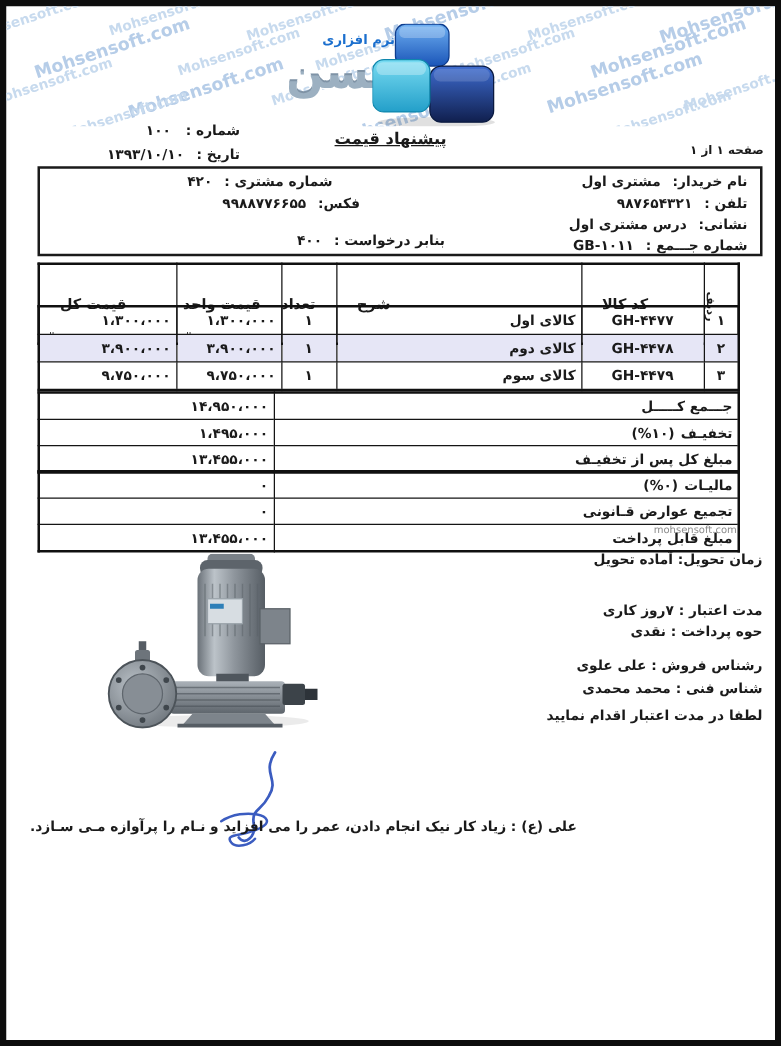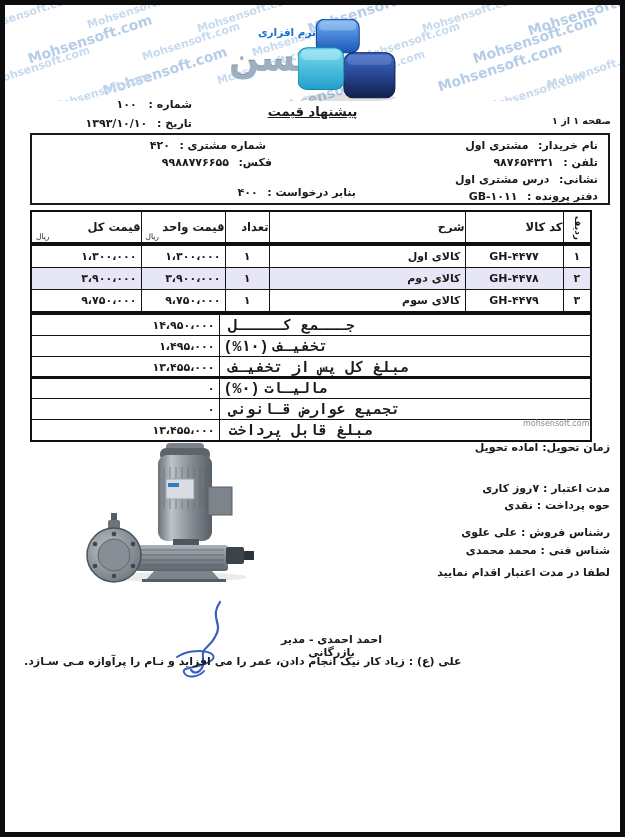--- a/index.html
+++ b/index.html
@@ -27,30 +27,30 @@
   .dateline{left:55px; top:112px; width:113px; font-size:11px; font-weight:bold;}
   
   .custbox{left:25px; top:128px; width:580px; height:72px; border:2px solid #1a1a1a; box-sizing:border-box;}
   .cline{position:absolute; font-size:11px; white-space:nowrap;text-align:right;}
   .cline .lab{font-weight:bold;}
   .cline .val{font-weight:bold; margin-right:6px;}
   
   table{border-collapse:collapse; table-layout:fixed; direction:rtl;}
   .tbl{position:absolute; left:25px; width:560px; border:2px solid #101010;}
   .tbl td,.tbl th{border:1px solid #141414; font-size:11px; overflow:hidden; white-space:nowrap; padding:0 4px;}
-  .headtbl th{height:30px; font-weight:bold; font-size:11.5px; position:relative; text-align:right; padding:0;margin-left:41px;}
+  .headtbl th{height:30px; font-weight:bold; font-size:11.5px; position:relative; text-align:left; padding:16px;margin-left:41px;}
   .sub{position:absolute; left:4px; bottom:1px; font-size:7.5px; font-weight:normal; color:#222;}
   .vert{display:inline-block; transform:rotate(90deg); font-size:9px; font-weight:bold;}
   .bodytbl td{height:21px; font-weight:bold;}
   .hl td{background:#e6e6f6;}
   .c-center{text-align:center;}
   .c-right{text-align:right;}
   .num{text-align:right; padding-left:2px;}
   .sumtbl td{height:20px;}
-  .sumtbl .slab{text-align:left; font-weight:bold; font-size:15px;font-family:Liberation Mono, monospace;}
+  .sumtbl .slab{text-align:right; font-weight:bold; font-size:11px;}
   .sumtbl .sval{text-align:right; font-weight:bold;}
   .note{margin-right:5px; font-weight:bold;}
   .wm-corner{left:518px; top:414px; font-size:8px; color:#8b8b8b;}
   
   .dline{position:absolute; right:10px; font-size:11px; font-weight:bold; white-space:nowrap;}
   .signer{left:235px; top:628px; width:145px; text-align:center; font-size:11px; font-weight:bold;}
   .quote{left:0; top:650px; width:615px; text-align:left; font-size:11px; font-weight:bold;}
 </style>
 </head>
 <body>
@@ -124,28 +124,28 @@
     </div>
     <div class="cline rtl" style="right:10px;top:21px">
       <span class="lab">تلفن :</span>
       <span class="val">۹۸۷۶۵۴۳۲۱</span>
     </div>
     <div class="cline rtl" style="right:10px;top:38px">
       <span class="lab">نشانی:</span>
       <span class="val">درس مشتری اول</span>
     </div>
     <div class="cline rtl" style="right:10px;top:55px">
-      <span class="lab">دفتر پرونده :</span>
+      <span class="lab">شماره جـــمع :</span>
       <span class="val ltr">GB-۱۰۱۱</span>
     </div>
     <div class="cline rtl" style="left:85px;top:4px;width:130px;text-align:right">
       <span class="lab">شماره مشتری :</span>
       <span class="val">۴۲۰</span>
     </div>
-    <div class="cline rtl" style="left:69px;top:21px;width:152px;text-align:right">
+    <div class="cline rtl" style="left:85px;top:21px;width:152px;text-align:right">
       <span class="lab">فکس:</span>
       <span class="val">۹۹۸۸۷۷۶۶۵۵</span>
     </div>
     <div class="cline rtl" style="left:160px;top:51px;width:145px;text-align:right">
       <span class="lab">بنابر درخواست :</span>
       <span class="val">۴۰۰</span>
     </div>
   </div>
 
   <table class="tbl headtbl" style="top:205px">
@@ -304,17 +304,16 @@
   <div class="dline rtl" style="top:477px">مدت اعتبار : ۷روز کاری</div>
   <div class="dline rtl" style="top:494px">حوه پرداخت : نقدی</div>
   <div class="dline rtl" style="top:521px">رشناس فروش : علی علوی</div>
   <div class="dline rtl" style="top:539px">شناس فنی : محمد محمدی</div>
   <div class="dline rtl" style="top:561px">لطفا در مدت اعتبار اقدام نمایید</div>
 
   <svg class="abs" style="left:160px;top:592px" width="80" height="82" viewBox="0 0 80 82">
     <path d="M55,5 C44,22 59,26 50,40 C44,52 36,50 38,62 C40,72 31,80 26,73" fill="none" stroke="#3b5cc0" stroke-width="2.2" stroke-linecap="round"></path>
     <path d="M12,60 C30,48 60,56 44,65 C30,73 14,69 20,77 C24,82 35,79 39,74" fill="none" stroke="#3b5cc0" stroke-width="2" stroke-linecap="round"></path>
   </svg>
-  <div class="abs signer rtl">احمد احمدی - مدیر بازرگانی</div>
 
   <div class="abs quote rtl">علی (ع) : زیاد کار نیک انجام دادن، عمر را می افزاید و نـام را پرآوازه مـی سـازد.</div>
 
 </div>
 
 </body></html>

